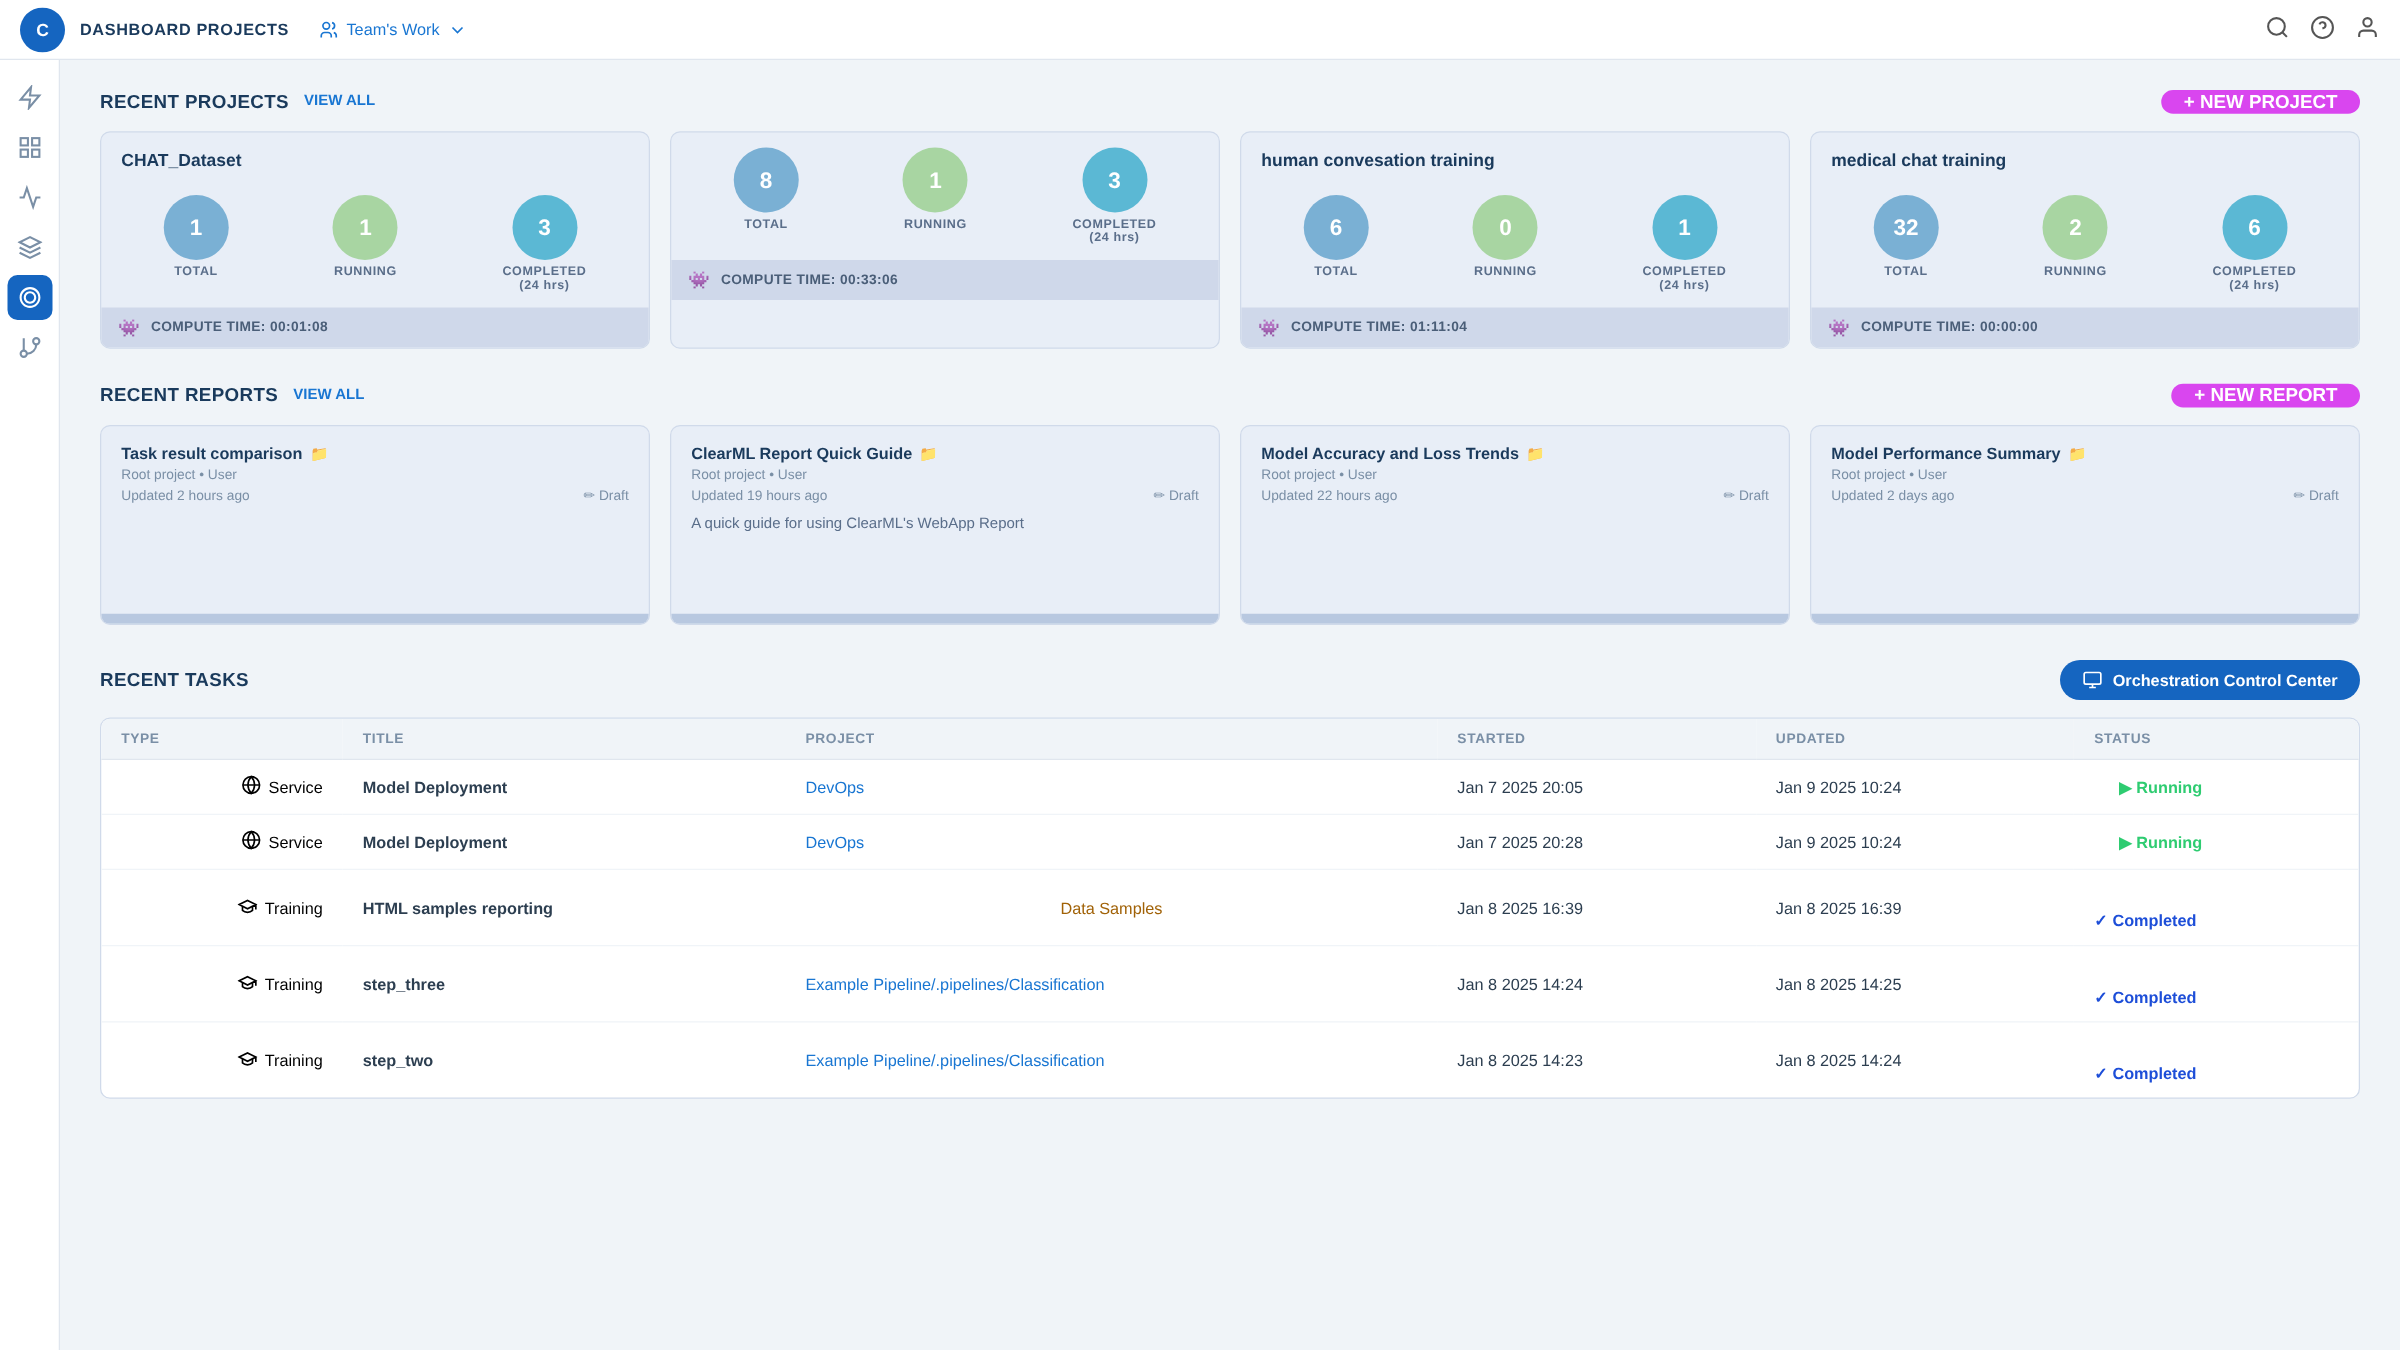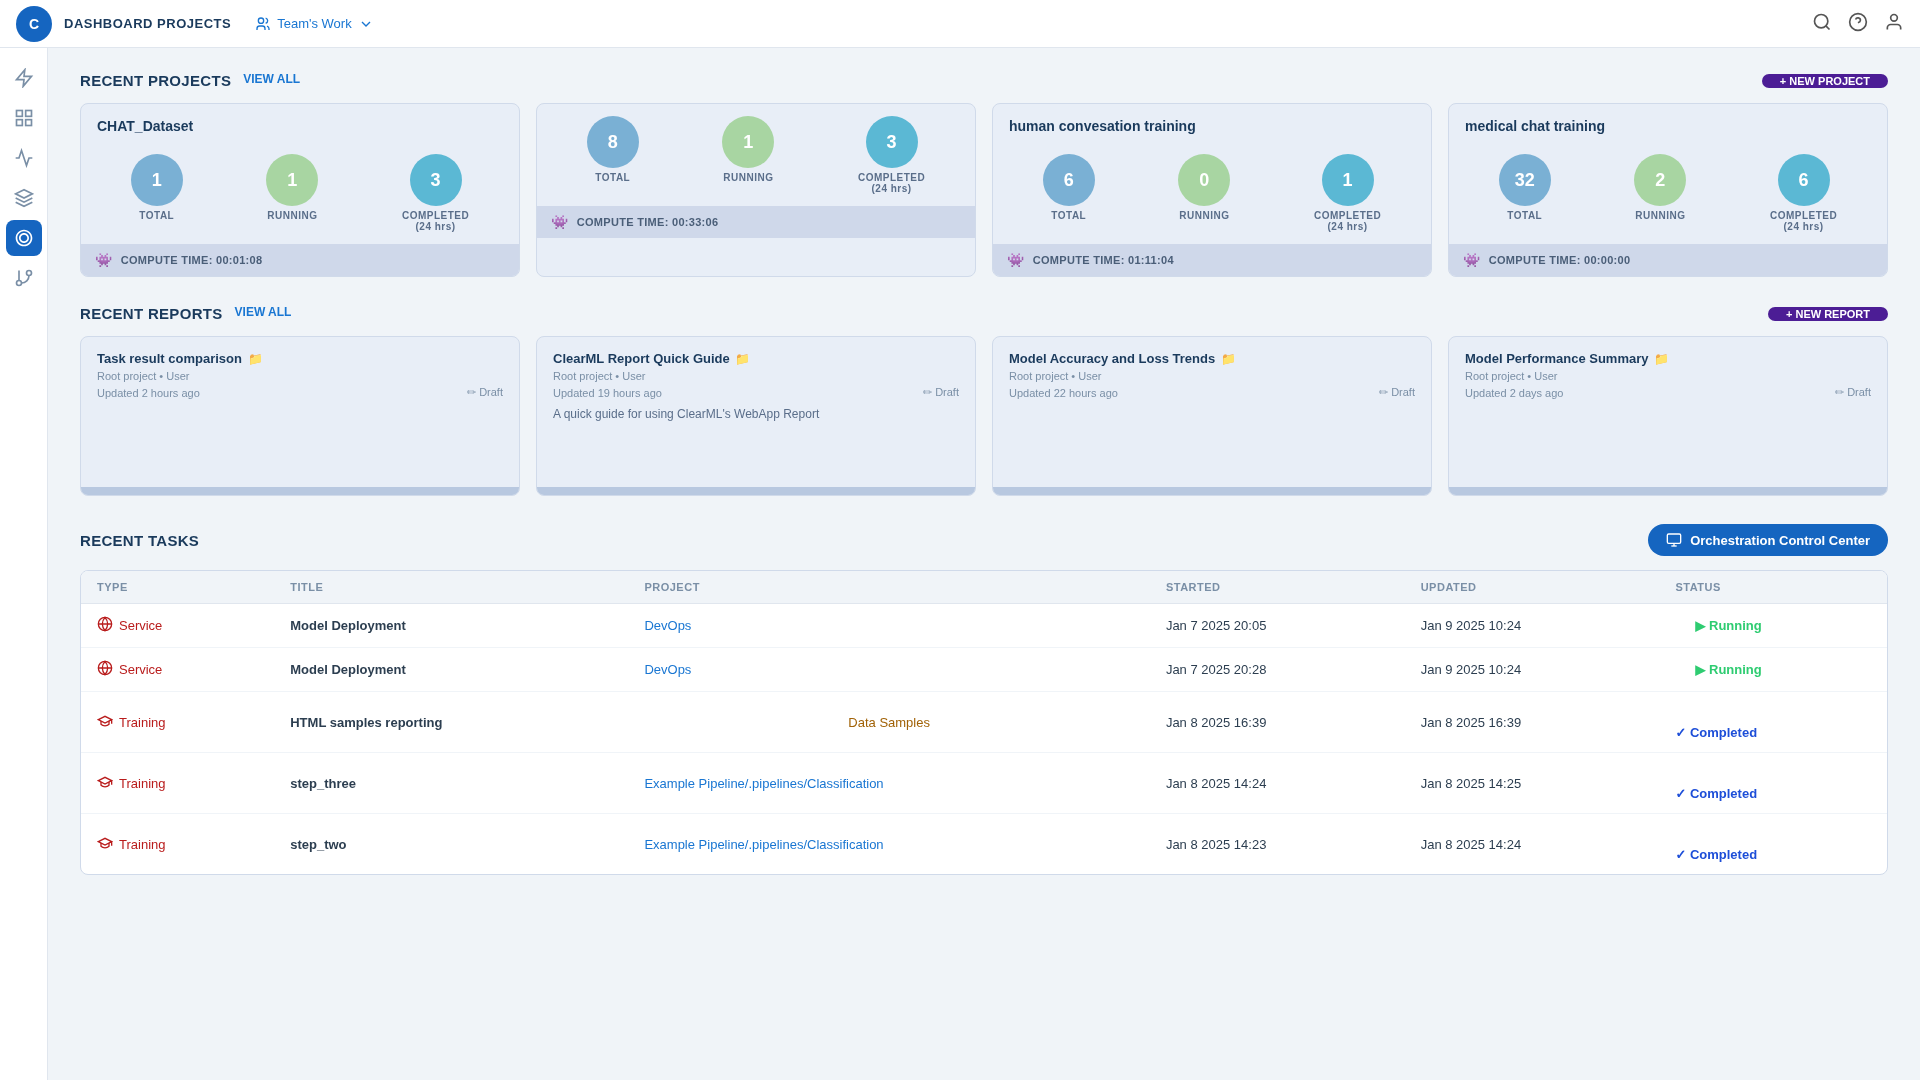--- a/index.html
+++ b/index.html
@@ -34,22 +34,22 @@
     .sidebar-item svg { width: 20px; height: 20px; }
 
     
     .main { margin-left: 48px; margin-top: 48px; padding: 24px 32px; min-height: calc(100vh - 48px); overflow-y: auto; }
 
     
     .section-header { display: flex; align-items: center; justify-content: space-between; margin-bottom: 14px; }
     .section-title { font-size: 15px; font-weight: 700; color: #1a3a5c; letter-spacing: 0.3px; }
     .view-all { color: #1976d2; font-size: 12px; font-weight: 600; cursor: pointer; margin-left: 12px; text-decoration: none; }
     .btn-new {
-      background: #4c1d95; color: #fff; border: none; border-radius: 20px;
-      padding: 1px 18px; font-size: 11px; font-weight: 600; cursor: pointer;
+      background: #d946ef; color: #fff; border: none; border-radius: 20px;
+      padding: 1px 18px; font-size: 15px; font-weight: 600; cursor: pointer;
       display: flex; align-items: center; gap: 6px;
     }
 
     
     .cards-grid { display: grid; grid-template-columns: repeat(4, 1fr); gap: 16px; margin-bottom: 28px; }
     .project-card {
       background: #e8eef7; border-radius: 8px; overflow: hidden;
       border: 1px solid #d0daea;
     }
     .project-card-header { padding: 14px 16px 8px; }
@@ -92,21 +92,21 @@
       display: flex; align-items: flex-end; gap: 8px;
     }
     .table-container { background: #fff; border-radius: 8px; border: 1px solid #d0daea; overflow: hidden; }
     table { width: 100%; border-collapse: collapse; }
     thead tr { background: #f0f4f8; }
     th { padding: 10px 16px; text-align: left; font-size: 11px; font-weight: 700; color: #7a8fa6; letter-spacing: 0.5px; border-bottom: 1px solid #e0e6ee; }
     td { padding: 12px 16px; font-size: 13px; border-bottom: 1px solid #f0f4f8; color: #2c3e50; }
     tr:last-child td { border-bottom: none; }
     .status-running { color: #2ecc71; font-weight: 600; display: flex; align-items: center; gap: 4px; padding-left: 20px; }
     .status-completed { color: #1d4ed8; font-weight: 600; display: flex; align-items: center; gap: 4px; margin-top: 21px; }
-    .type-cell { display: flex; align-items: center; gap: 6px; color: #b91c1c; }
+    .type-cell { display: flex; align-items: center; gap: 6px; color: #000000; justify-content: flex-end; }
 
     .section-title-row { display: flex; align-items: flex-start; }
   </style>
 </head>
 <body>
 
 <nav class="topnav">
 
   <div style="width:36px;height:36px;margin-right:12px;">
     <svg viewBox="0 0 36 36" width="36" height="36">

